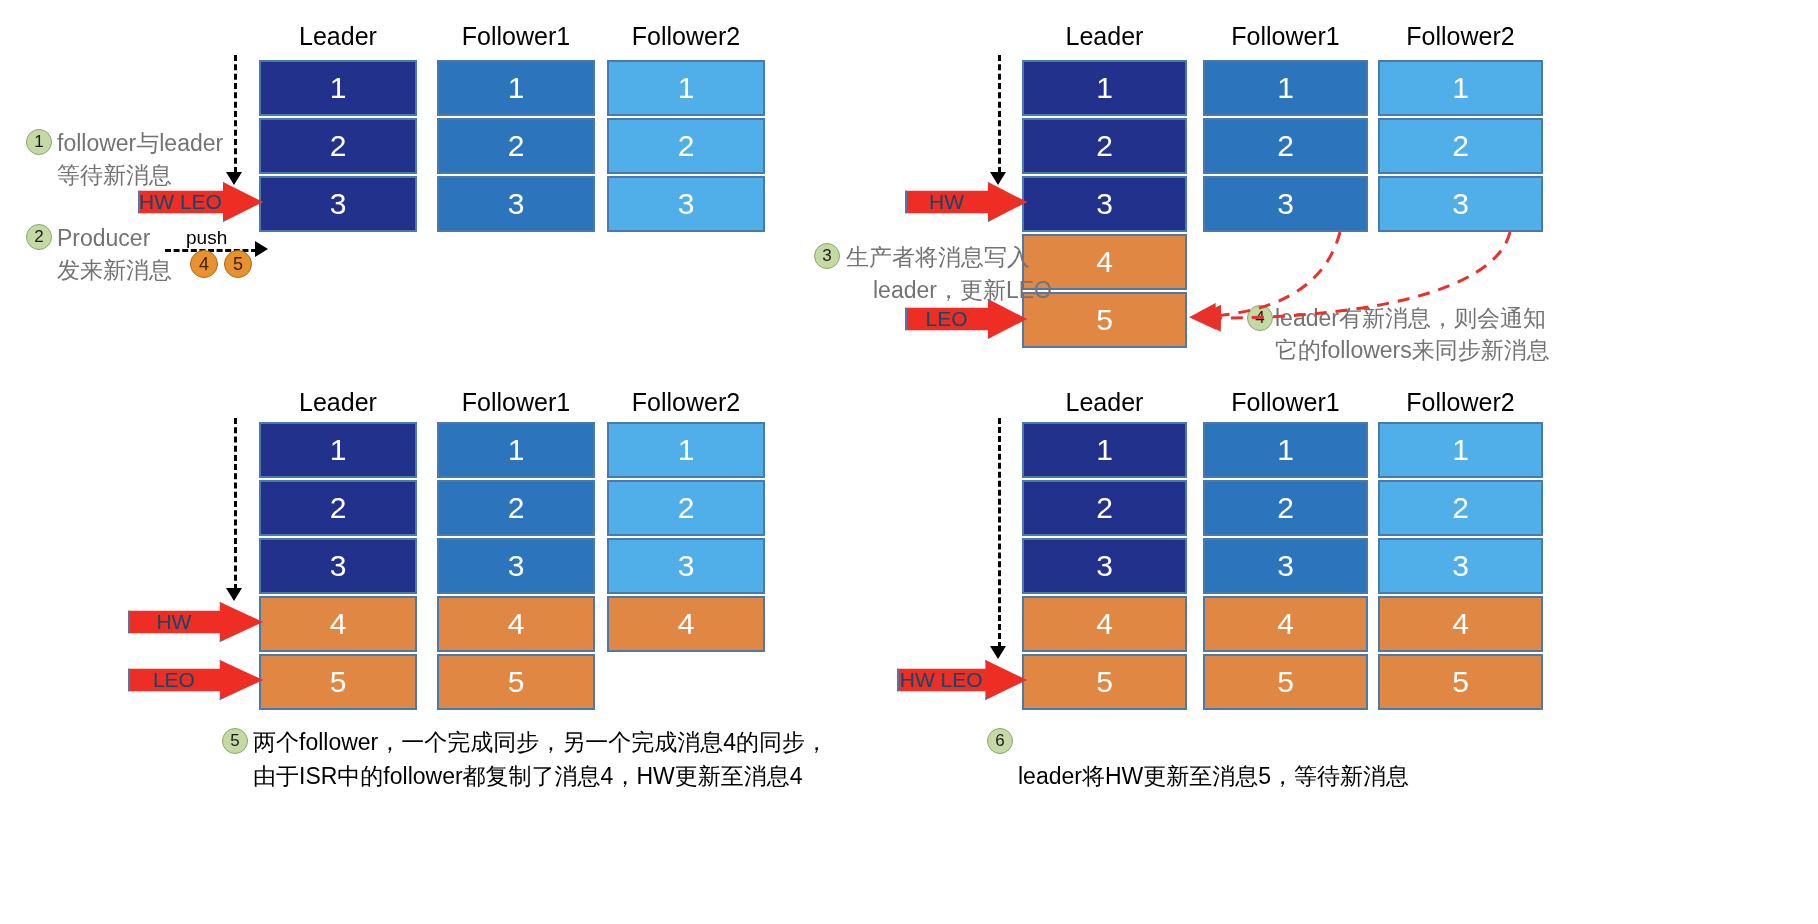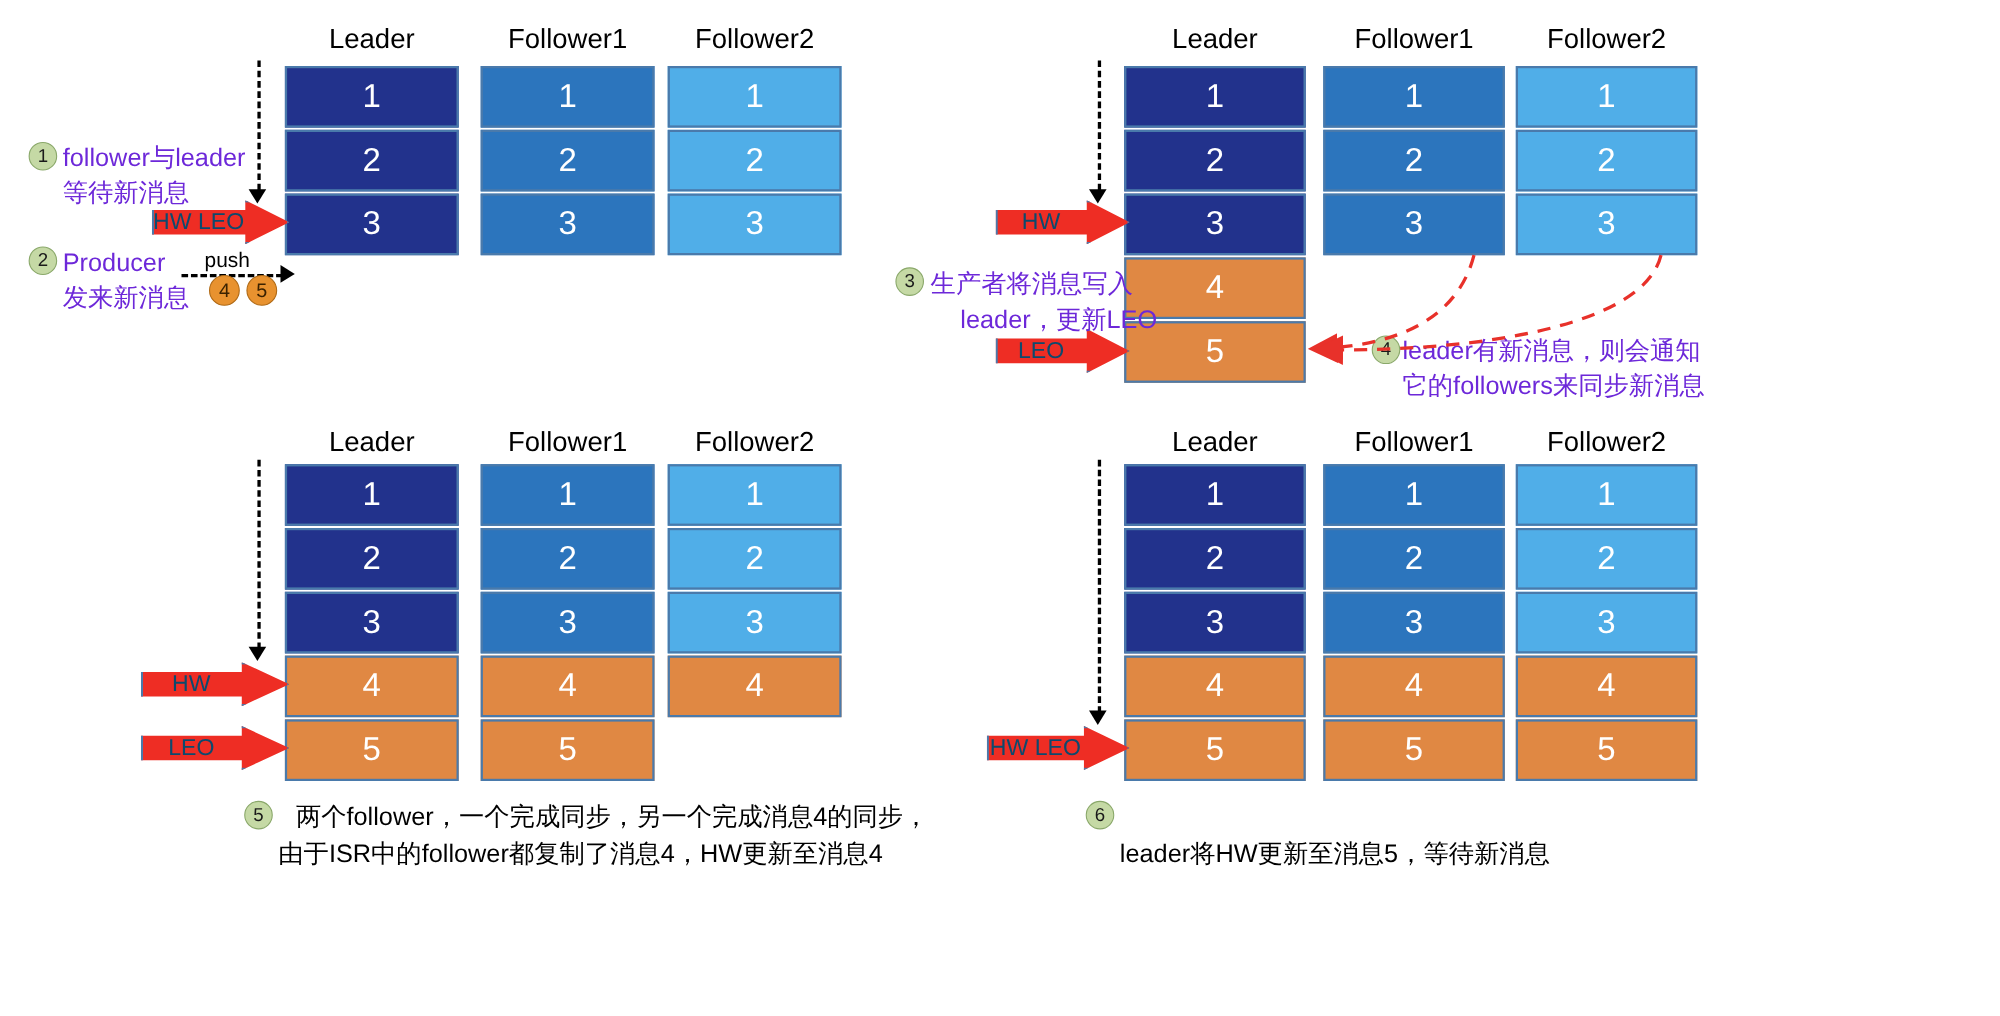--- a/index.html
+++ b/index.html
@@ -123,21 +123,21 @@
     font-size: 18px;
     display: flex;
     align-items: center;
     justify-content: center;
   }
 
   
   .note {
     position: absolute;
     font-size: 23px;
-    color: #6d28d9;
+    color: #737373;
     line-height: 33px;
     white-space: nowrap;
   }
 
   .caption {
     position: absolute;
     font-size: 23px;
     color: #000;
     line-height: 34px;
     white-space: nowrap;
@@ -282,21 +282,21 @@
       <div class="shape"></div>
       <div class="lbl">HW</div>
     </div>
 
     <div class="red-arrow" style="left:128px;top:280px;width:135px;">
       <div class="shape"></div>
       <div class="lbl">LEO</div>
     </div>
 
     <div class="bullet" style="left:222px;top:348px;">5</div>
-    <div class="caption" style="left:253px;top:345px;margin-left:16px;">两个follower，一个完成同步，另一个完成消息4的同步，</div>
+    <div class="caption" style="left:253px;top:345px;">两个follower，一个完成同步，另一个完成消息4的同步，</div>
     <div class="caption" style="left:253px;top:379px;">由于ISR中的follower都复制了消息4，HW更新至消息4</div>
   </div>
 
   <div class="abs" style="left:910px;top:380px;width:908px;height:544px;">
 
     <div class="col-title" style="left:112px;top:8px;width:165px;">Leader</div>
     <div class="col-title" style="left:293px;top:8px;width:165px;">Follower1</div>
     <div class="col-title" style="left:468px;top:8px;width:165px;">Follower2</div>
 
     <div class="cell leader" style="left:112px;top:42px;width:165px;height:56px;">1</div>

